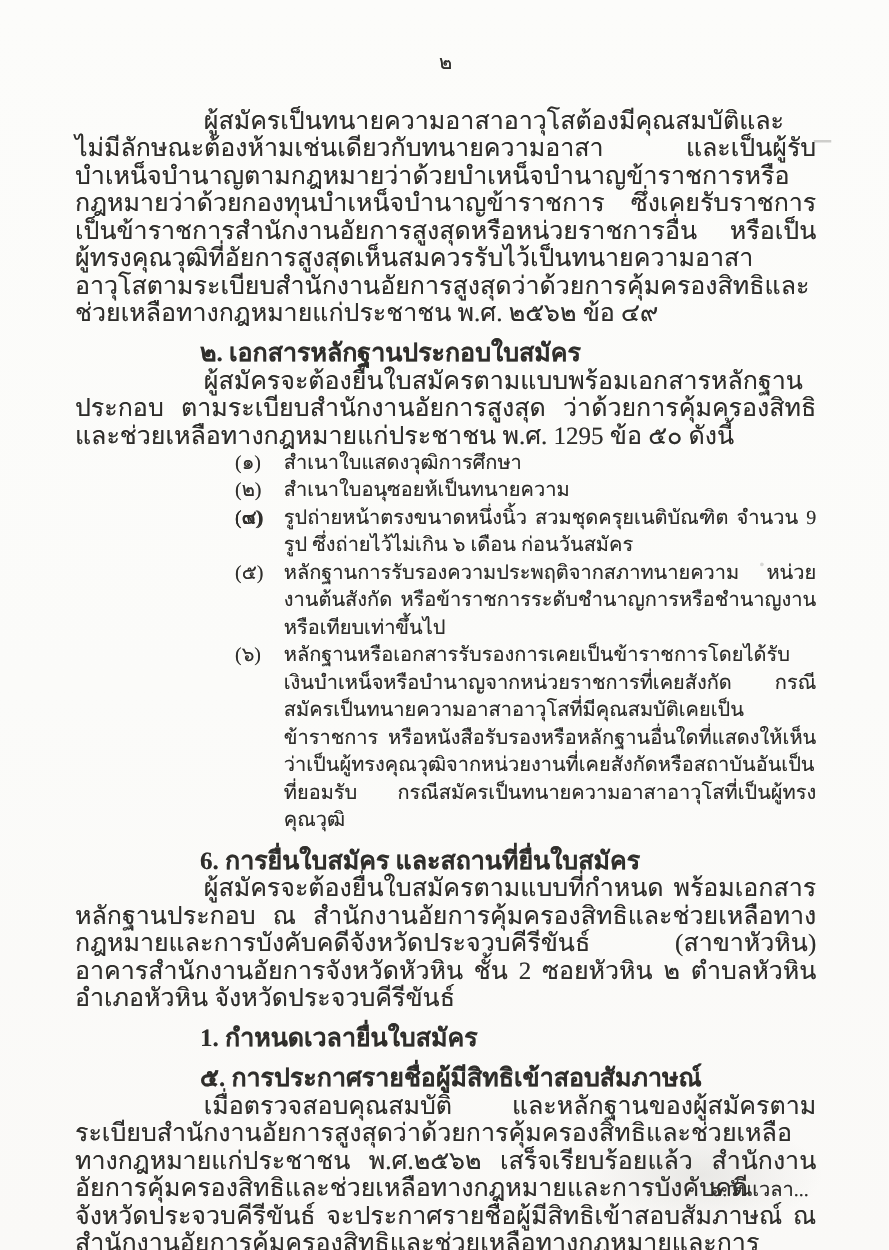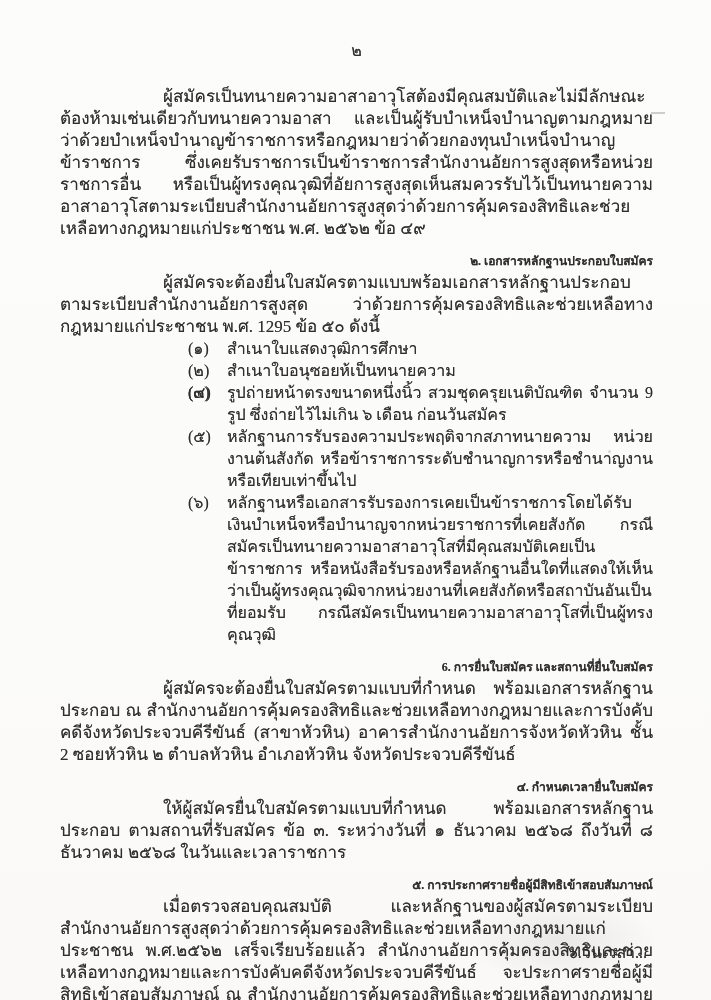--- a/index.html
+++ b/index.html
@@ -28,31 +28,30 @@
     top: 40px;
   }
   .page-number {
     text-align: center;
     font-size: 16px;
     line-height: 22px;
     margin-bottom: 24px;
   }
   p.body-par {
     margin: 0;
-    font-size: 17px;
+    font-size: 20px;
     line-height: 22px;
     text-align: justify;
     text-indent: 103px;
   }
   .section-heading {
-    font-size: 12px;
+    font-size: 20px;
     line-height: 22px;
     font-weight: bold;
     margin: 10px 0 0 100px;
-    text-align: right;
   }
   .doc-list {
     margin: 0;
   }
   .doc-item {
     position: relative;
     padding-left: 167px;
     font-size: 16px;
     line-height: 22px;
     text-align: justify;
@@ -130,22 +129,21 @@
         </div>
       </div>
     </div>
 
     <div class="section">
       <div class="section-heading">6. การยื่นใบสมัคร และสถานที่ยื่นใบสมัคร</div>
       <p class="body-par">ผู้สมัครจะต้องยื่นใบสมัครตามแบบที่กำหนด พร้อมเอกสารหลักฐานประกอบ ณ สำนักงานอัยการคุ้มครองสิทธิและช่วยเหลือทางกฎหมายและการบังคับคดีจังหวัดประจวบคีรีขันธ์ (สาขาหัวหิน) อาคารสำนักงานอัยการจังหวัดหัวหิน ชั้น 2 ซอยหัวหิน ๒ ตำบลหัวหิน อำเภอหัวหิน จังหวัดประจวบคีรีขันธ์</p>
     </div>
 
     <div class="section">
-      <div class="section-heading">๔. กำหนดเวลายื่นใบสมัคร</div>
-      <p class="body-par">ให้ผู้สมัครยื่นใบสมัครตามแบบที่กำหนด พร้อมเอกสารหลักฐานประกอบ ตามสถานที่รับสมัคร ข้อ ๓. ระหว่างวันที่ ๑ ธันวาคม ๒๕๖๘ ถึงวันที่ ๘ ธันวาคม ๒๕๖๘ ในวันและเวลาราชการ</p>
+      <div class="section-heading">1. กำหนดเวลายื่นใบสมัคร</div>
     </div>
 
     <div class="section">
       <div class="section-heading">๕. การประกาศรายชื่อผู้มีสิทธิเข้าสอบสัมภาษณ์</div>
       <p class="body-par">เมื่อตรวจสอบคุณสมบัติ และหลักฐานของผู้สมัครตามระเบียบสำนักงานอัยการสูงสุดว่าด้วยการคุ้มครองสิทธิและช่วยเหลือทางกฎหมายแก่ประชาชน พ.ศ.๒๕๖๒ เสร็จเรียบร้อยแล้ว สำนักงานอัยการคุ้มครองสิทธิและช่วยเหลือทางกฎหมายและการบังคับคดีจังหวัดประจวบคีรีขันธ์ จะประกาศรายชื่อผู้มีสิทธิเข้าสอบสัมภาษณ์ ณ สำนักงานอัยการคุ้มครองสิทธิและช่วยเหลือทางกฎหมายและการบังคับคดีจังหวัดประจวบคีรีขันธ์ (สาขาหัวหิน) ในวันที่ ๑๑ ธันวาคม ๒๕๖๘</p>
     </div>
 
   </div>
 
   <div class="footer-catchword">๖.วันเวลา...</div>

